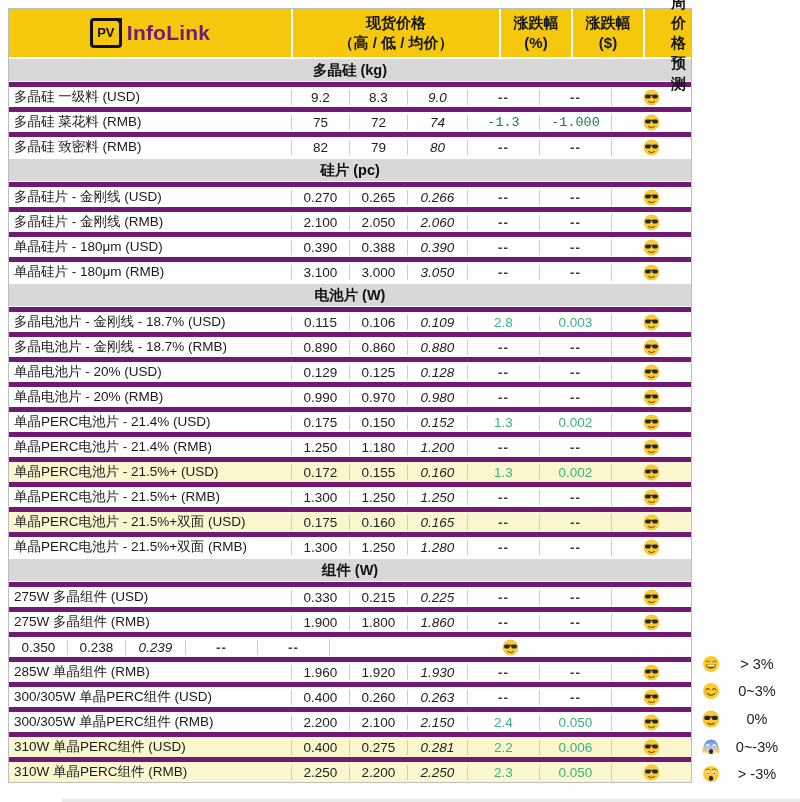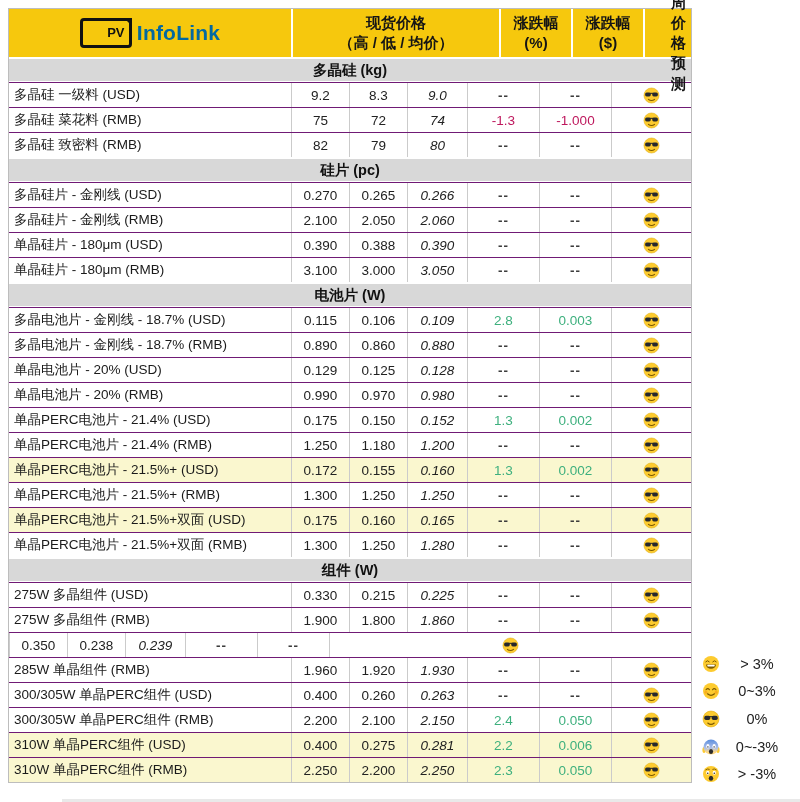--- a/index.html
+++ b/index.html
@@ -18,45 +18,45 @@
   .c-label{width:282px;}
   .c-spot{width:208px;text-align:right;}
   .c-pct{width:72px;}
   .c-chg{width:72px;}
   .c-fc{flex:1;padding-left:21px;}
 
   
   .logo{display:flex;align-items:center;gap:5px;}
   .logo-box{display:inline-flex;align-items:center;justify-content:center;
             width:26px;height:24px;border:3px solid #111;border-radius:4px;
-            font-size:13px;font-weight:bold;color:#111;position:relative;background:#f6c80d;padding-left:20px;}
+            font-size:13px;font-weight:bold;color:#111;position:relative;background:#f6c80d;}
   .logo-box:after{content:"";position:absolute;top:-3px;right:-3px;width:0;height:0;
             border-style:solid;border-width:0 8px 8px 0;border-color:transparent #111 transparent transparent;}
-  .logo-text{font-size:21px;font-weight:bold;color:#0369a1;letter-spacing:.2px;}
+  .logo-text{font-size:21px;font-weight:bold;color:#701a75;letter-spacing:.2px;}
 
   
   .section{height:25px;background:#d8d8d8;display:flex;align-items:center;
            justify-content:center;font-weight:bold;font-size:14.5px;color:#111;
            border-top:2px solid #fff;border-bottom:1px solid #fff;box-sizing:border-box;}
 
   
-  .tr{display:flex;height:25px;border-top:1px solid #701a75;box-sizing:border-box;background:#fff;}
+  .tr{display:flex;height:25px;border-top:5px solid #701a75;box-sizing:border-box;background:#fff;align-items:center;}
   .tr.hl{background:#faf7cf;}
   .td{box-sizing:border-box;border-left:1px solid #cbcbcb;display:flex;
       align-items:center;justify-content:center;font-size:13.5px;color:#222;}
   .td.label{width:282px;border-left:none;justify-content:flex-start;
             padding-left:5px;color:#1a1a1a;}
   .td.n{width:58px;}
   .td.avg{width:60px;font-style:italic;}
   .td.pct{width:72px;}
   .td.chg{width:72px;}
   .td.fc{flex:1;}
   .dash{color:#3c3c3c;font-weight:bold;letter-spacing:1px;}
   .up{color:#3eb07e;}
-  .down{color:#be185d;}
+  .down{color:#15803d;font-family:Liberation Mono, monospace;}
   .face{width:17px;height:17px;display:block;}
 
   
   .legend{position:absolute;left:702px;top:650px;width:92px;display:flex;
           flex-direction:column;}
   .legend-item{height:27.6px;display:flex;align-items:center;}
   .legend-item .face{width:18px;height:18px;}
   .legend-label{flex:1;text-align:center;font-size:14.5px;color:#222;}
 
   .footer-date{position:absolute;left:12px;top:786px;font-size:12px;color:#b9b9b9;margin-top:16px;}

